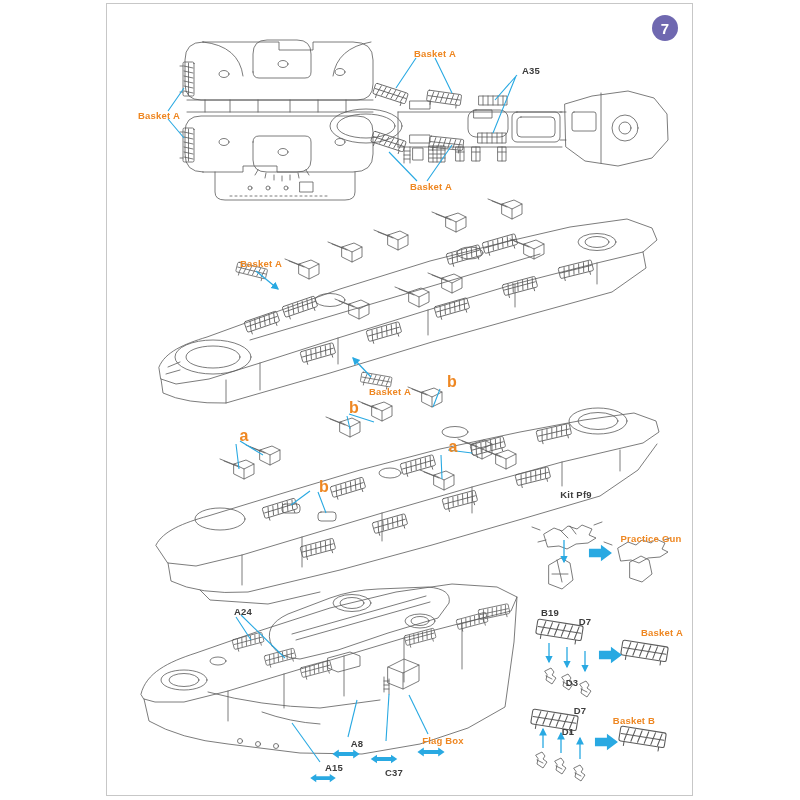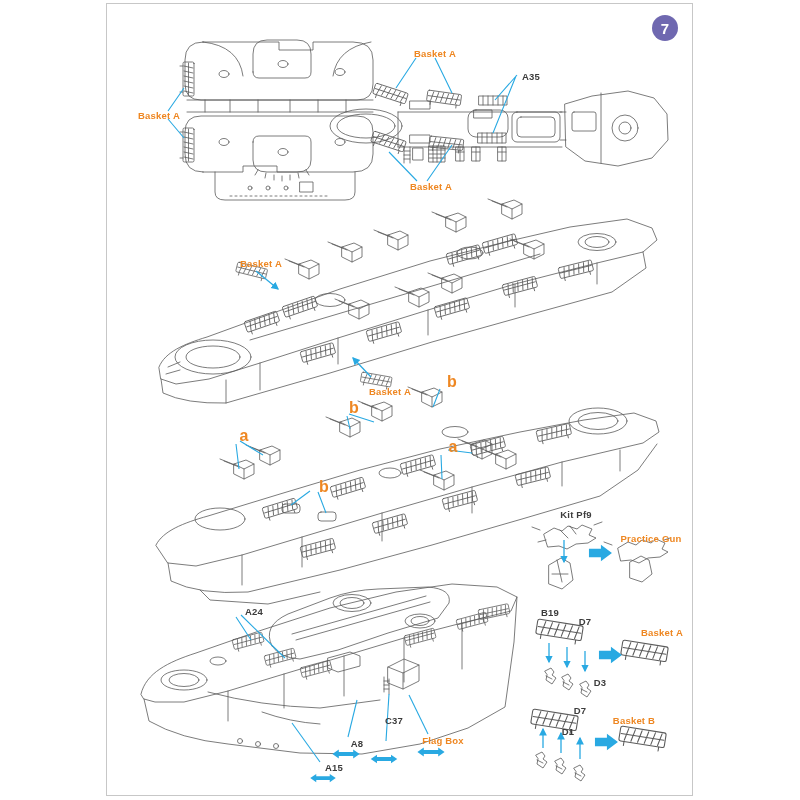--- a/index.html
+++ b/index.html
@@ -273,42 +273,42 @@
       <use href="#dblArrow" transform="translate(323,778) scale(0.75)"></use>
     </g>
   </svg>
 
   <div class="step-badge">
     <span>7</span>
   </div>
 
   <div class="lbl orange" style="left:149px;top:115px">Basket A</div>
   <div class="lbl orange" style="left:425px;top:53px">Basket A</div>
-  <div class="lbl" style="left:521px;top:76px">A35</div>
+  <div class="lbl" style="left:521px;top:70px">A35</div>
   <div class="lbl orange" style="left:421px;top:186px">Basket A</div>
 
   <div class="lbl orange" style="left:251px;top:263px">Basket A</div>
   <div class="lbl orange" style="left:380px;top:391px">Basket A</div>
 
   <div class="lbl orange ab" style="left:344px;top:408px">b</div>
   <div class="lbl orange ab" style="left:442px;top:382px">b</div>
   <div class="lbl orange ab" style="left:234px;top:436px">a</div>
   <div class="lbl orange ab" style="left:314px;top:487px">b</div>
   <div class="lbl orange ab" style="left:443px;top:447px">a</div>
 
-  <div class="lbl" style="left:244px;top:611px">A24</div>
+  <div class="lbl" style="left:233px;top:611px">A24</div>
   <div class="lbl" style="left:347px;top:743px">A8</div>
-  <div class="lbl" style="left:384px;top:720px">C37</div>
+  <div class="lbl" style="left:384px;top:772px">C37</div>
   <div class="lbl orange" style="left:433px;top:740px">Flag Box</div>
   <div class="lbl" style="left:324px;top:767px">A15</div>
 
-  <div class="lbl" style="left:566px;top:514px">Kit Pf9</div>
+  <div class="lbl" style="left:566px;top:494px">Kit Pf9</div>
   <div class="lbl orange" style="left:641px;top:538px">Practice Gun</div>
   <div class="lbl" style="left:540px;top:612px">B19</div>
 
   <div class="lbl" style="left:575px;top:621px">D7</div>
   <div class="lbl orange" style="left:652px;top:632px">Basket A</div>
-  <div class="lbl" style="left:590px;top:682px">D3</div>
+  <div class="lbl" style="left:562px;top:682px">D3</div>
 
   <div class="lbl" style="left:570px;top:710px">D7</div>
   <div class="lbl orange" style="left:624px;top:720px">Basket B</div>
   <div class="lbl" style="left:558px;top:731px">D1</div>
 </div>
 
 </body></html>

